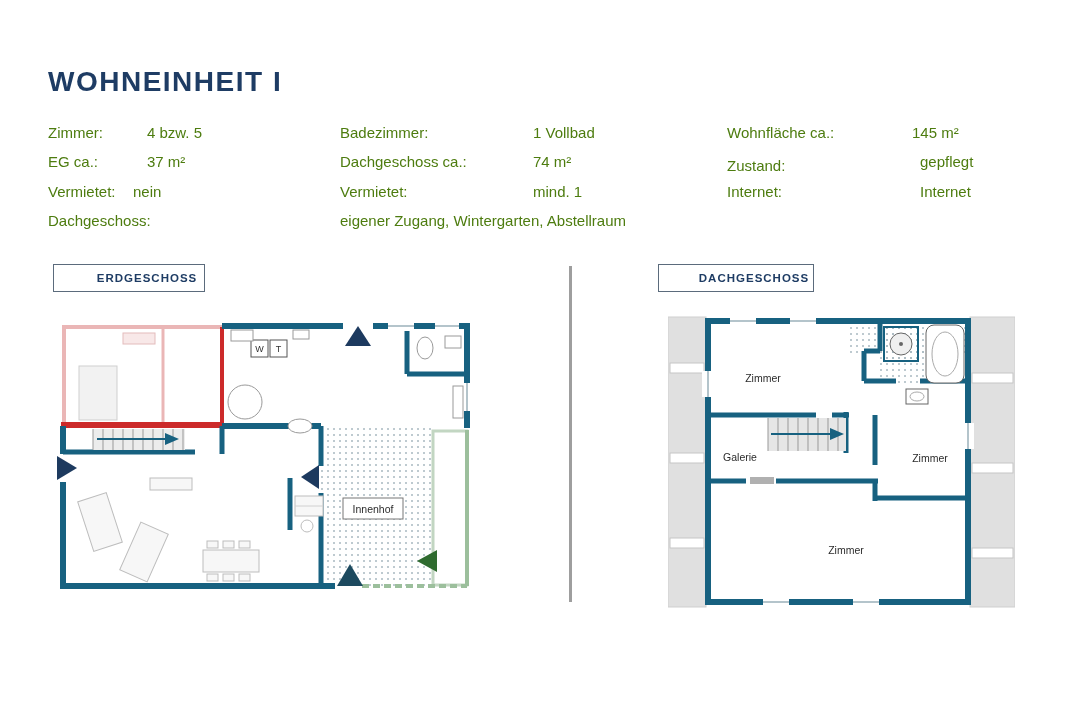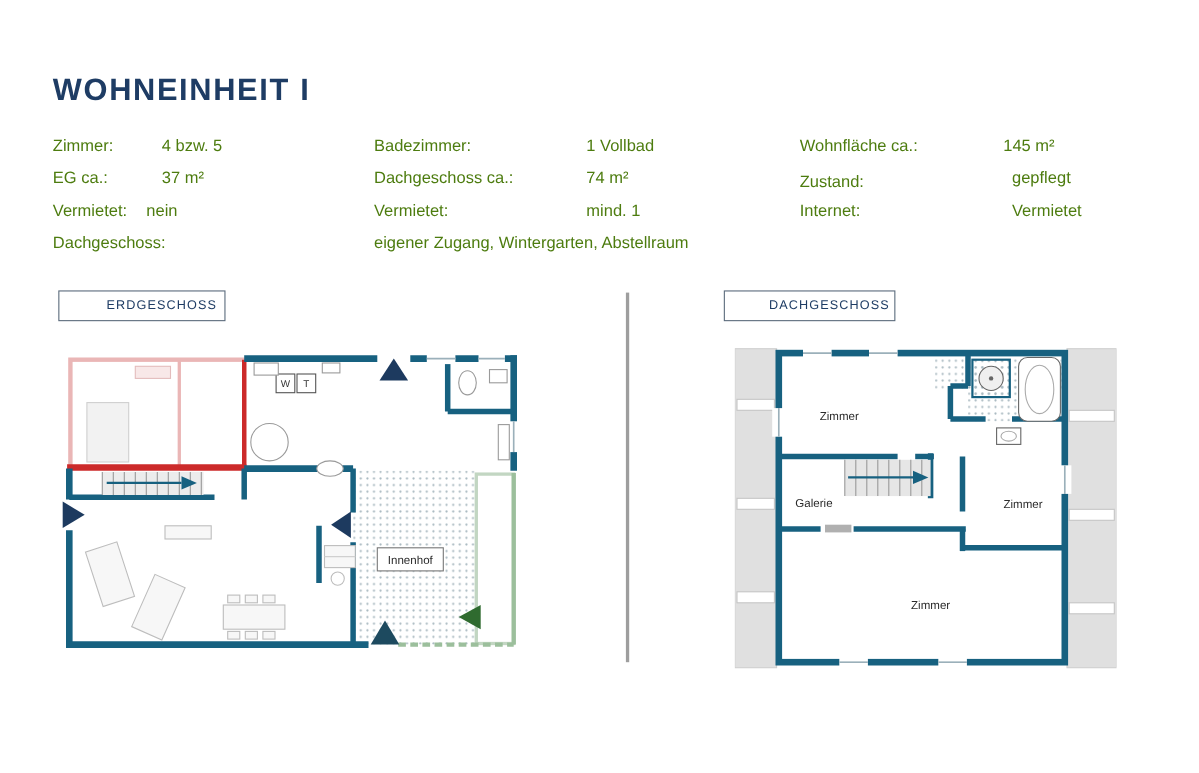--- a/index.html
+++ b/index.html
@@ -14,21 +14,21 @@
 
   .lbl, .val {
     position:absolute; font-size:15px; color:#4d7c0f; white-space:nowrap;
   }
 
   .plan-label-box {
     position:absolute; height:28px; border:1.5px solid #5b6b7c; background:#fff;
     display:flex; align-items:center; justify-content:center;
   }
   .plan-label-box span {
-    font-size:11.5px; font-weight:400; letter-spacing:1px; color:#1e3c64;padding-left:36px;
+    font-size:11.5px; font-weight:700; letter-spacing:1px; color:#1e3c64;padding-left:36px;
   }
   .box-eg { left:53px; top:264px; width:152px; }
   .box-dg { left:658px; top:264px; width:156px;text-align:right; }
 
   .divider {
     position:absolute; left:569px; top:266px; width:3px; height:336px; background:#9e9e9e;
   }
 
   .plan-svg { position:absolute; }
   .svg-eg { left:55px; top:318px; }
@@ -58,21 +58,21 @@
     <span class="lbl" style="left:340px; top:153px">Dachgeschoss ca.:</span>
     <span class="val" style="left:533px; top:153px">74 m²</span>
     <span class="lbl" style="left:727px; top:157px">Zustand:</span>
     <span class="val" style="left:920px; top:153px">gepflegt</span>
 
     <span class="lbl" style="left:48px;  top:183px">Vermietet:</span>
     <span class="val" style="left:133px; top:183px">nein</span>
     <span class="lbl" style="left:340px; top:183px">Vermietet:</span>
     <span class="val" style="left:533px; top:183px">mind. 1</span>
     <span class="lbl" style="left:727px; top:183px">Internet:</span>
-    <span class="val" style="left:920px; top:183px">Vermietet</span>
+    <span class="val" style="left:920px; top:183px">Internet</span>
 
     <span class="lbl" style="left:48px;  top:212px">Dachgeschoss:</span>
     <span class="val" style="left:340px; top:212px">eigener Zugang, Wintergarten, Abstellraum</span>
   </div>
 
   <div class="plan-label-box box-eg">
     <span>ERDGESCHOSS</span>
   </div>
   <div class="plan-label-box box-dg">
     <span>DACHGESCHOSS</span>

